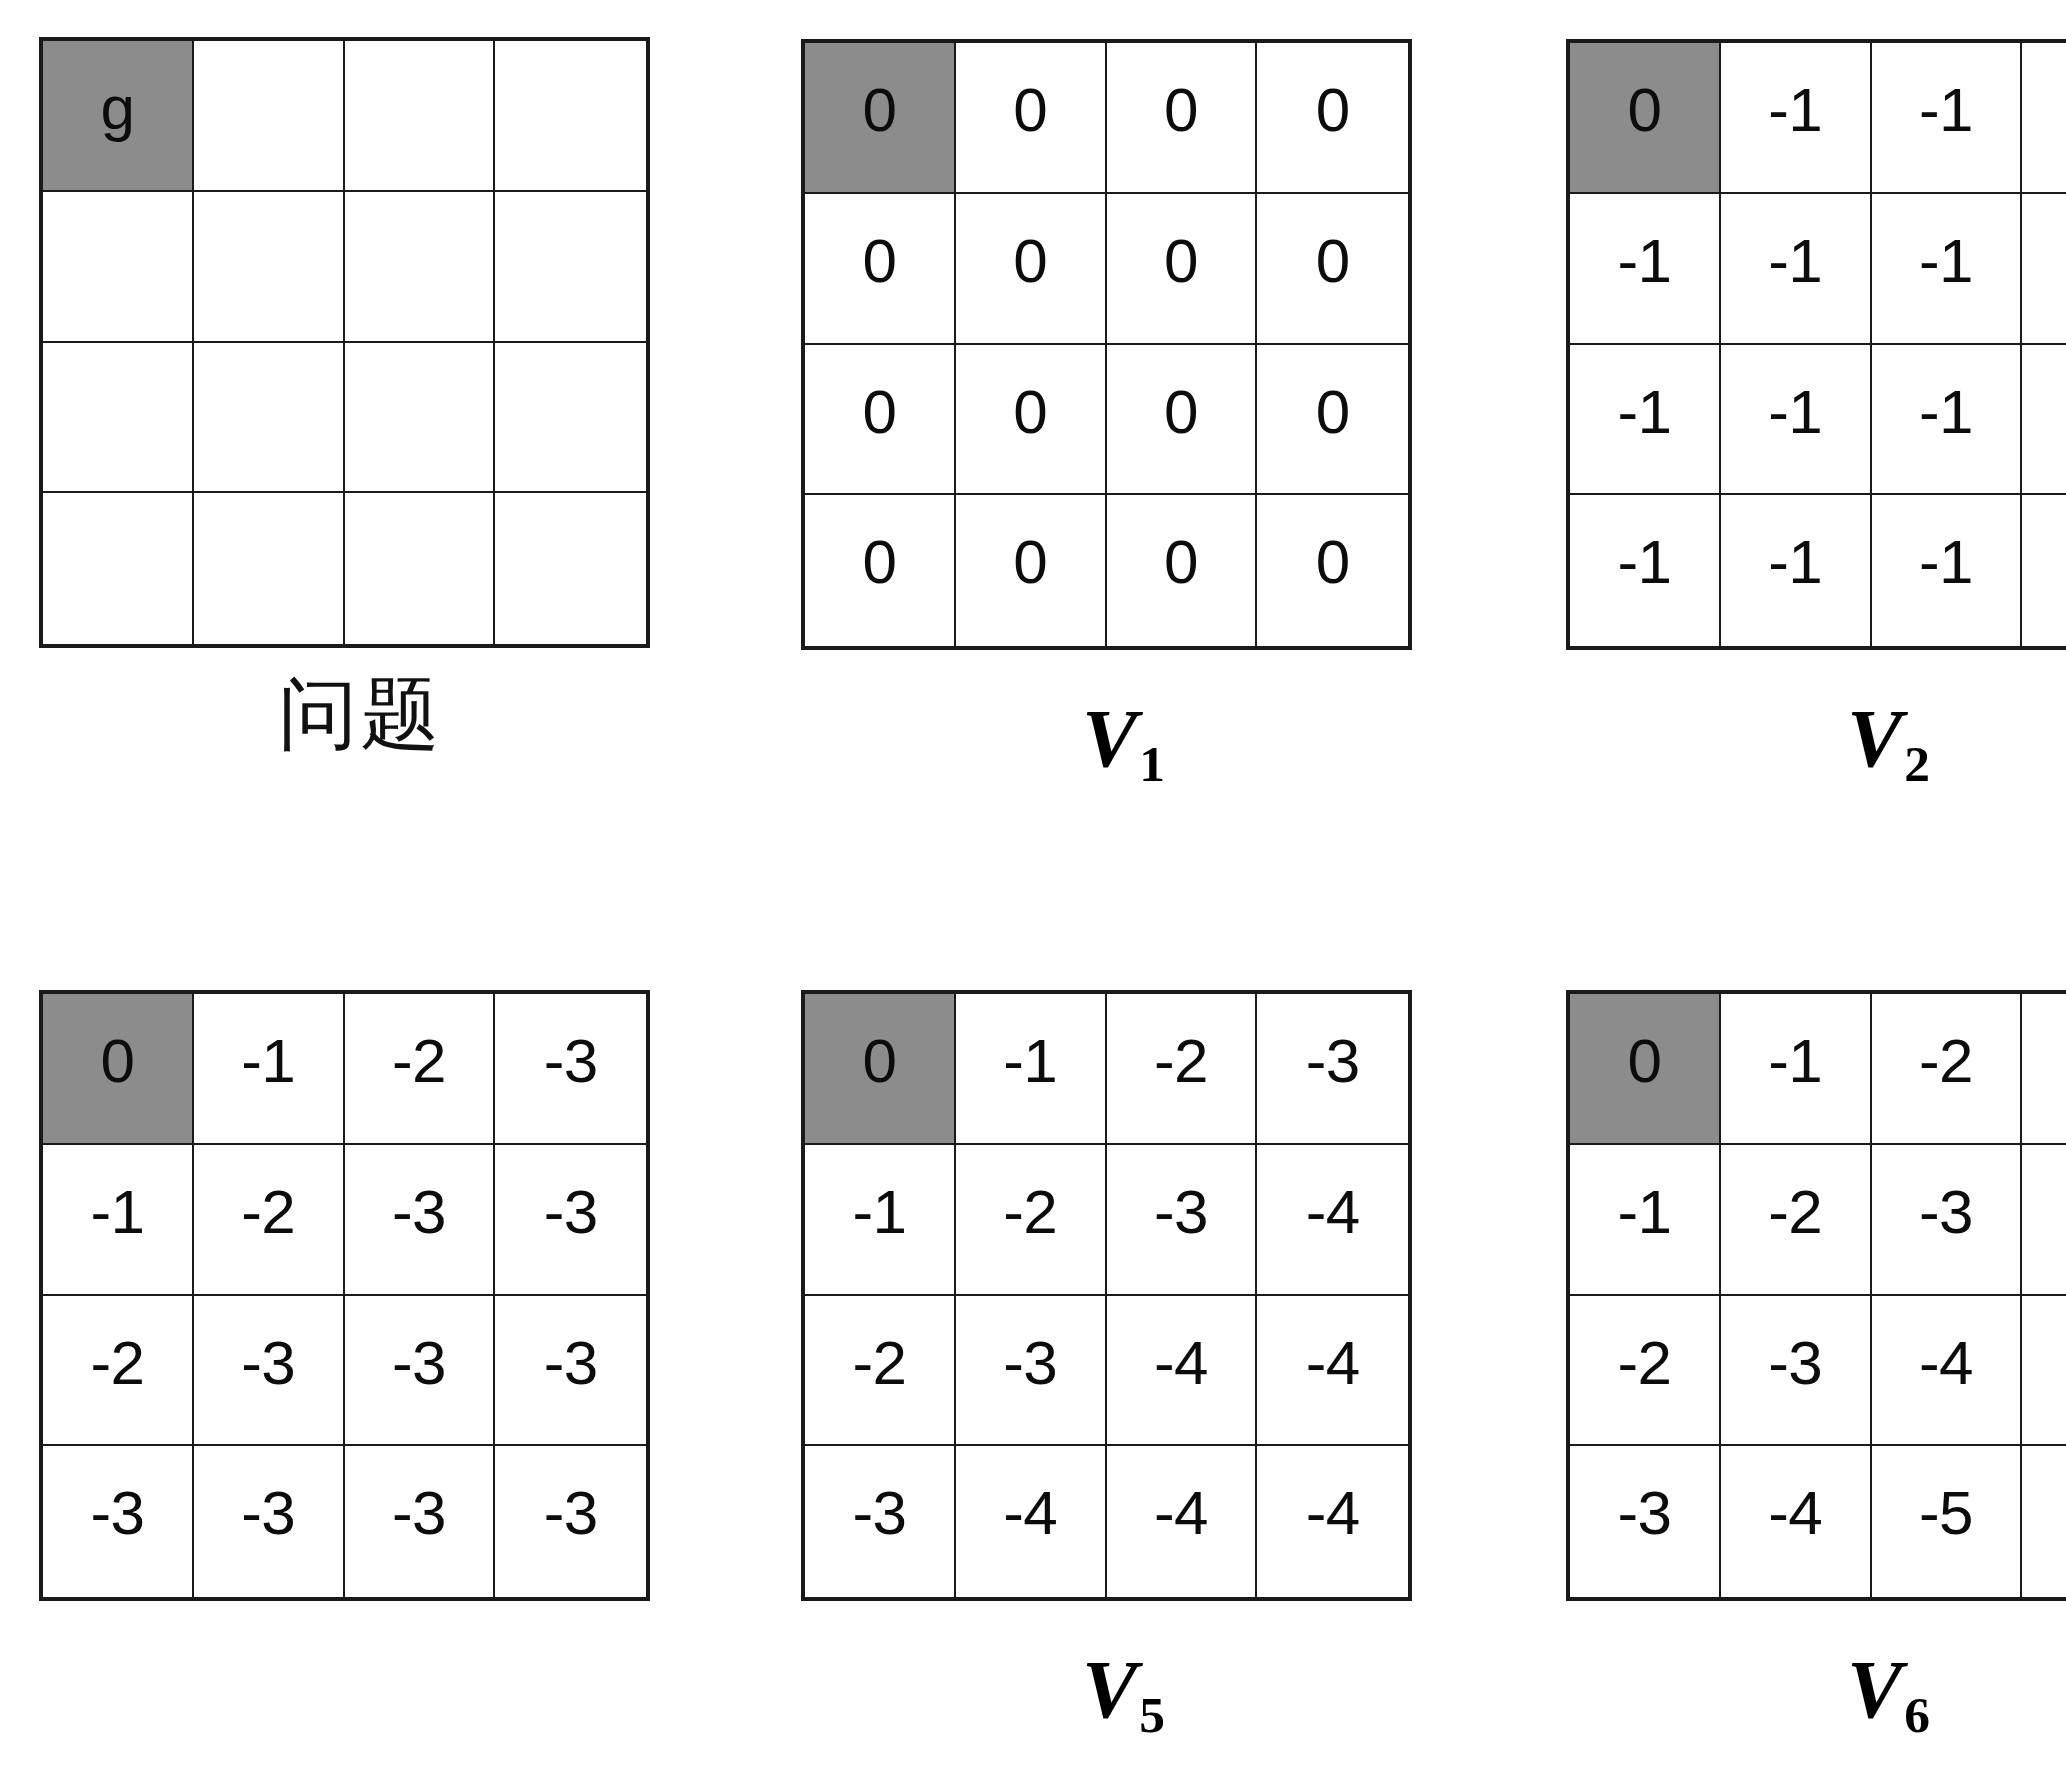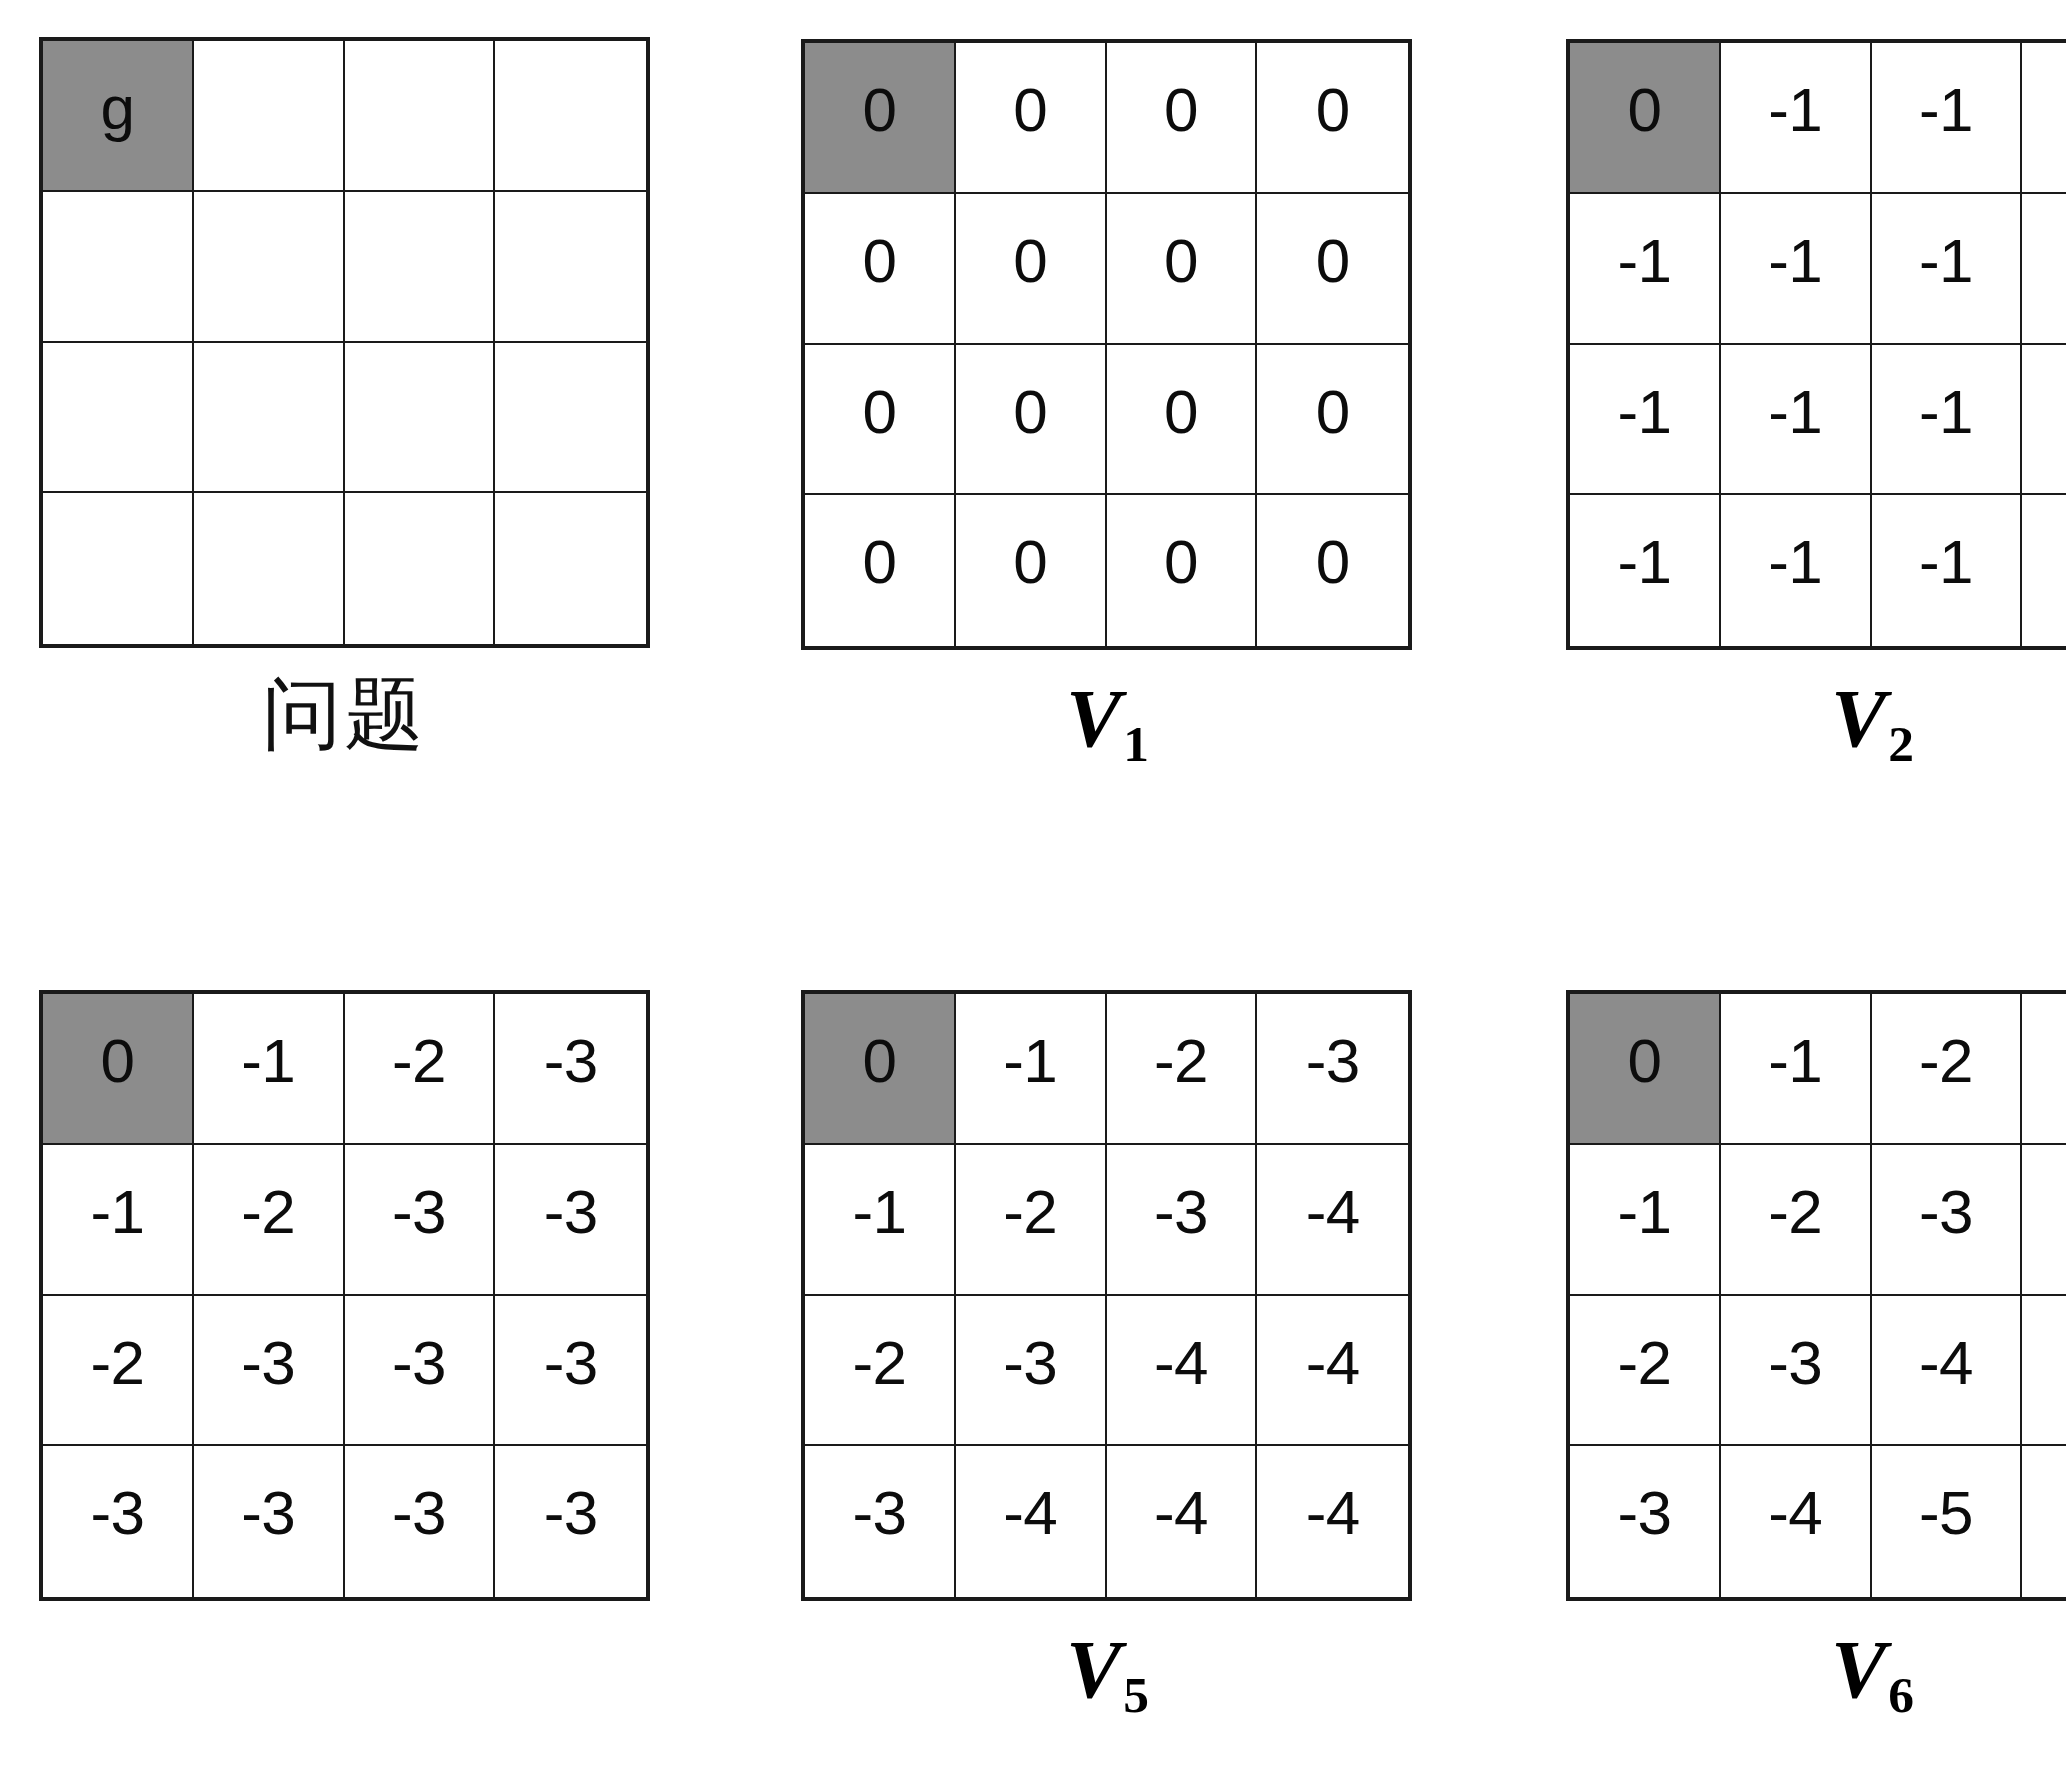--- a/index.html
+++ b/index.html
@@ -70,41 +70,42 @@
     line-height: 1;
     font-weight: 400;
     color: #0c0c0c;
     margin-top: 36px;
     letter-spacing: -0.8px;
     user-select: none;
   }
 
   .caption {
     position: absolute;
-    left: 0;
+    left: 16px;
     top: 638px;
     width: 611px;
     text-align: center;
     white-space: nowrap;
   }
 
   .caption-cn {
     font-family: "Liberation Serif", serif;
     font-size: 79px;
     line-height: 1;
     color: #111111;
     letter-spacing: 3.3px;
   }
 
   .caption-v {
     display: inline-block;
     font-family: "Liberation Serif", serif;
     font-size: 83px;
     line-height: 1;
     color: #000000;
+    margin-top: 20px;
   }
   .caption-v .v-letter {
     font-style: italic;
     font-weight: bold;
   }
   .caption-v .v-sub {
     font-style: normal;
     font-weight: bold;
     font-size: 0.62em;
     vertical-align: baseline;

